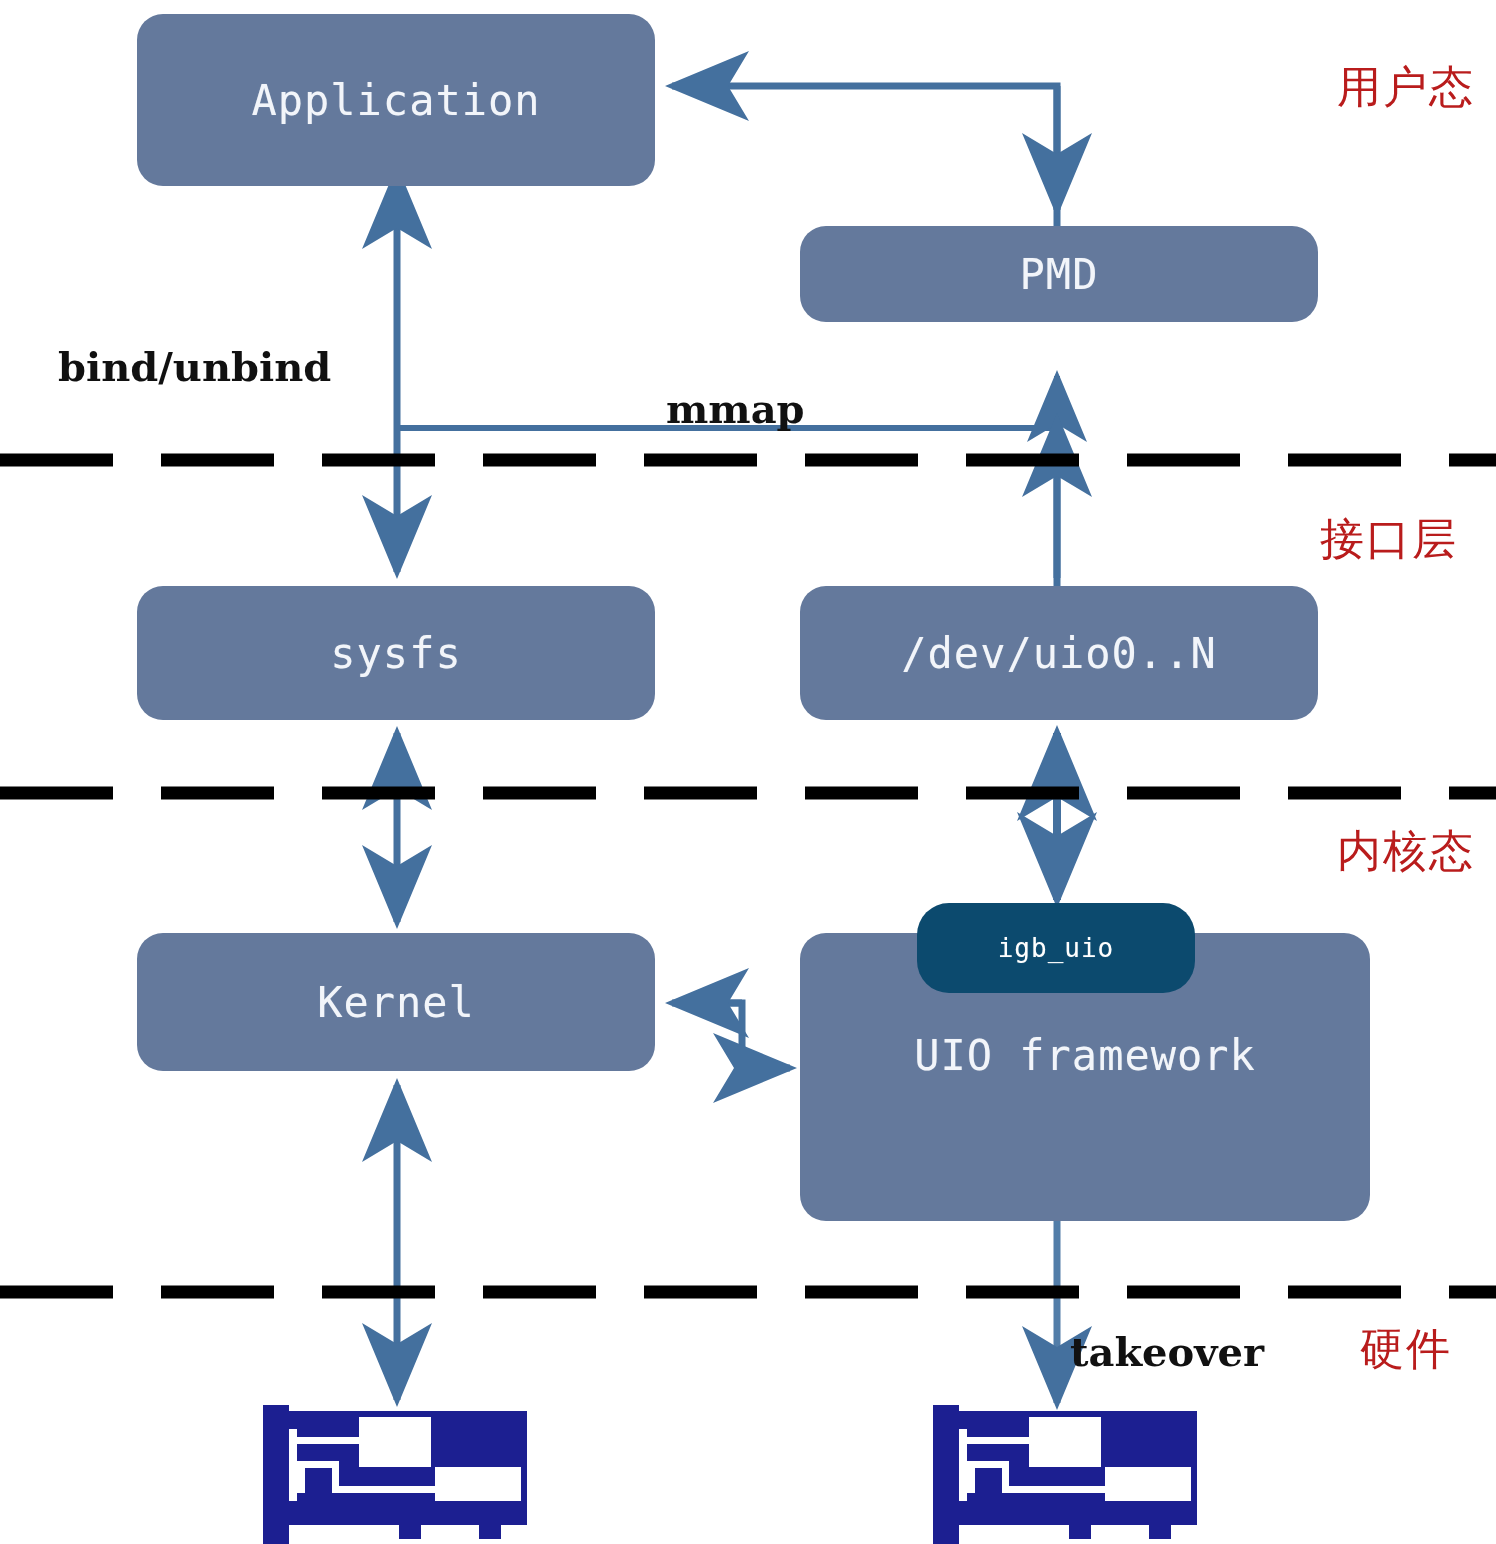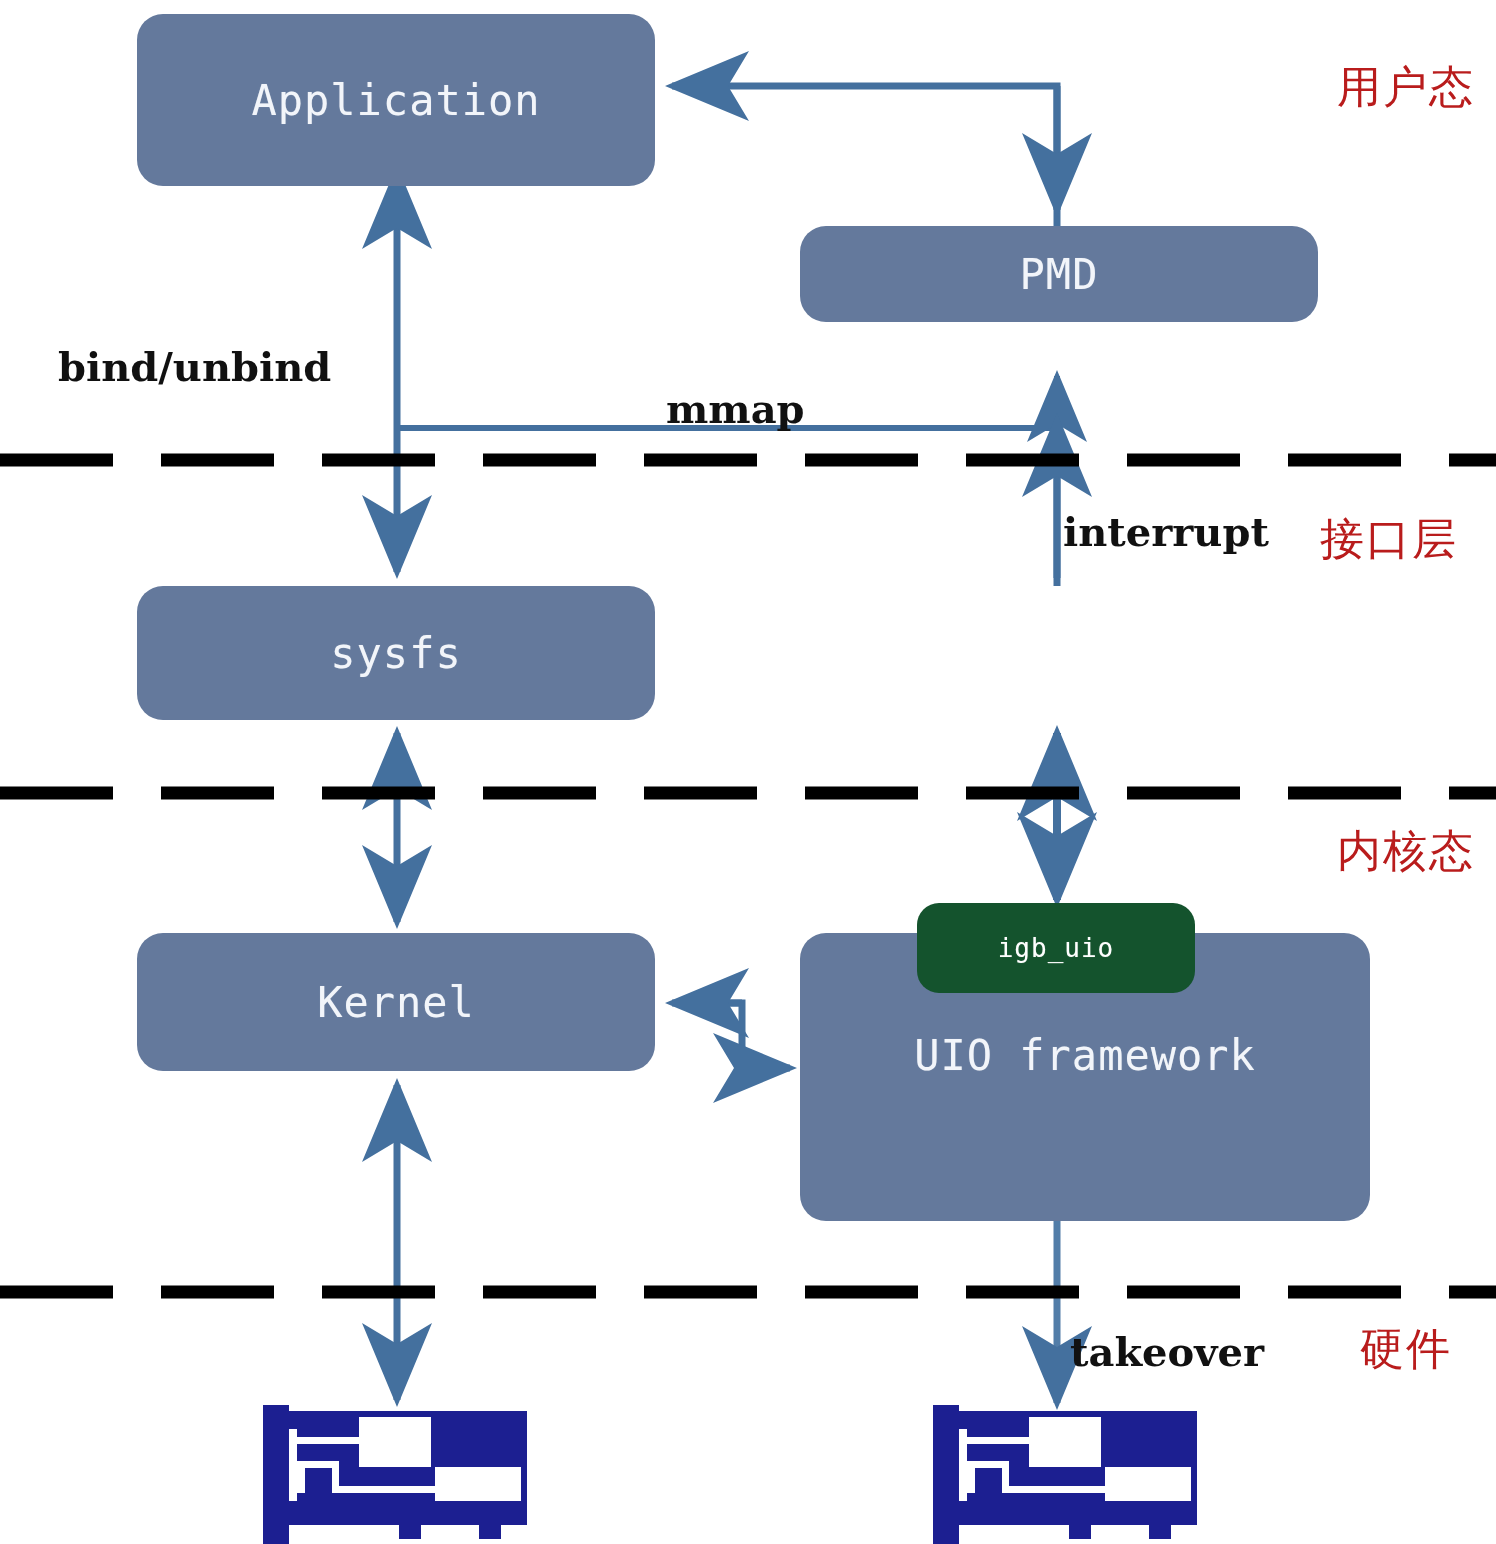--- a/index.html
+++ b/index.html
@@ -19,21 +19,21 @@
   .node-label{white-space:nowrap;}
   #node-application{left:137px;top:14px;width:518px;height:172px;font-size:42px;}
   #node-pmd{left:800px;top:226px;width:518px;height:96px;font-size:42px;}
   #node-sysfs{left:137px;top:586px;width:518px;height:134px;font-size:42px;}
   #node-devuio{left:800px;top:586px;width:518px;height:134px;font-size:42px;}
   #node-kernel{left:137px;top:933px;width:518px;height:138px;font-size:42px;}
   #node-uioframework{left:800px;top:933px;width:570px;height:288px;font-size:42px;
      align-items:flex-start;padding-top:98px;box-sizing:border-box;}
   #node-igbuio{
     left:917px;top:903px;width:278px;height:90px;
-    background:#14532d;border-radius:22px;font-size:26px;color:#ffffff;
+    background:#0c4a6e;border-radius:32px;font-size:26px;color:#ffffff;
     z-index:5;
   }
   .layer-label{
     position:absolute;
     color:#b91c1c;
     font-family:"DejaVu Serif", serif;
     font-size:44px;
     letter-spacing:2px;
     white-space:nowrap;
   }
@@ -125,36 +125,38 @@
   </div>
 
   <div class="node" id="node-pmd">
     <span class="node-label">PMD</span>
   </div>
 
   <div class="node" id="node-sysfs">
     <span class="node-label">sysfs</span>
   </div>
 
+  <div class="node" id="node-devuio">
+    <span class="node-label">/dev/uio0..N</span>
+  </div>
 
   <div class="node" id="node-kernel">
     <span class="node-label">Kernel</span>
   </div>
 
   <div class="node" id="node-uioframework">
     <span class="node-label">UIO framework</span>
   </div>
 
   <div class="node" id="node-igbuio">
     <span class="node-label">igb_uio</span>
   </div>
 
   <div class="edge-label" id="label-bind">bind/unbind</div>
   <div class="edge-label" id="label-mmap">mmap</div>
-  <div class="edge-label" id="label-interrupt">interrupt</div>
   <div class="edge-label" id="label-takeover">takeover</div>
 
   <div class="layer-label" id="layer-user">用户态</div>
   <div class="layer-label" id="layer-iface">接口层</div>
   <div class="layer-label" id="layer-kernel">内核态</div>
   <div class="layer-label" id="layer-hw">硬件</div>
 
   <svg class="nic" style="left:255px;top:1405px;" width="280" height="140" viewBox="0 0 280 140">
     <g fill="#1c1f91">
       <rect x="8" y="0" width="26" height="140"></rect>

